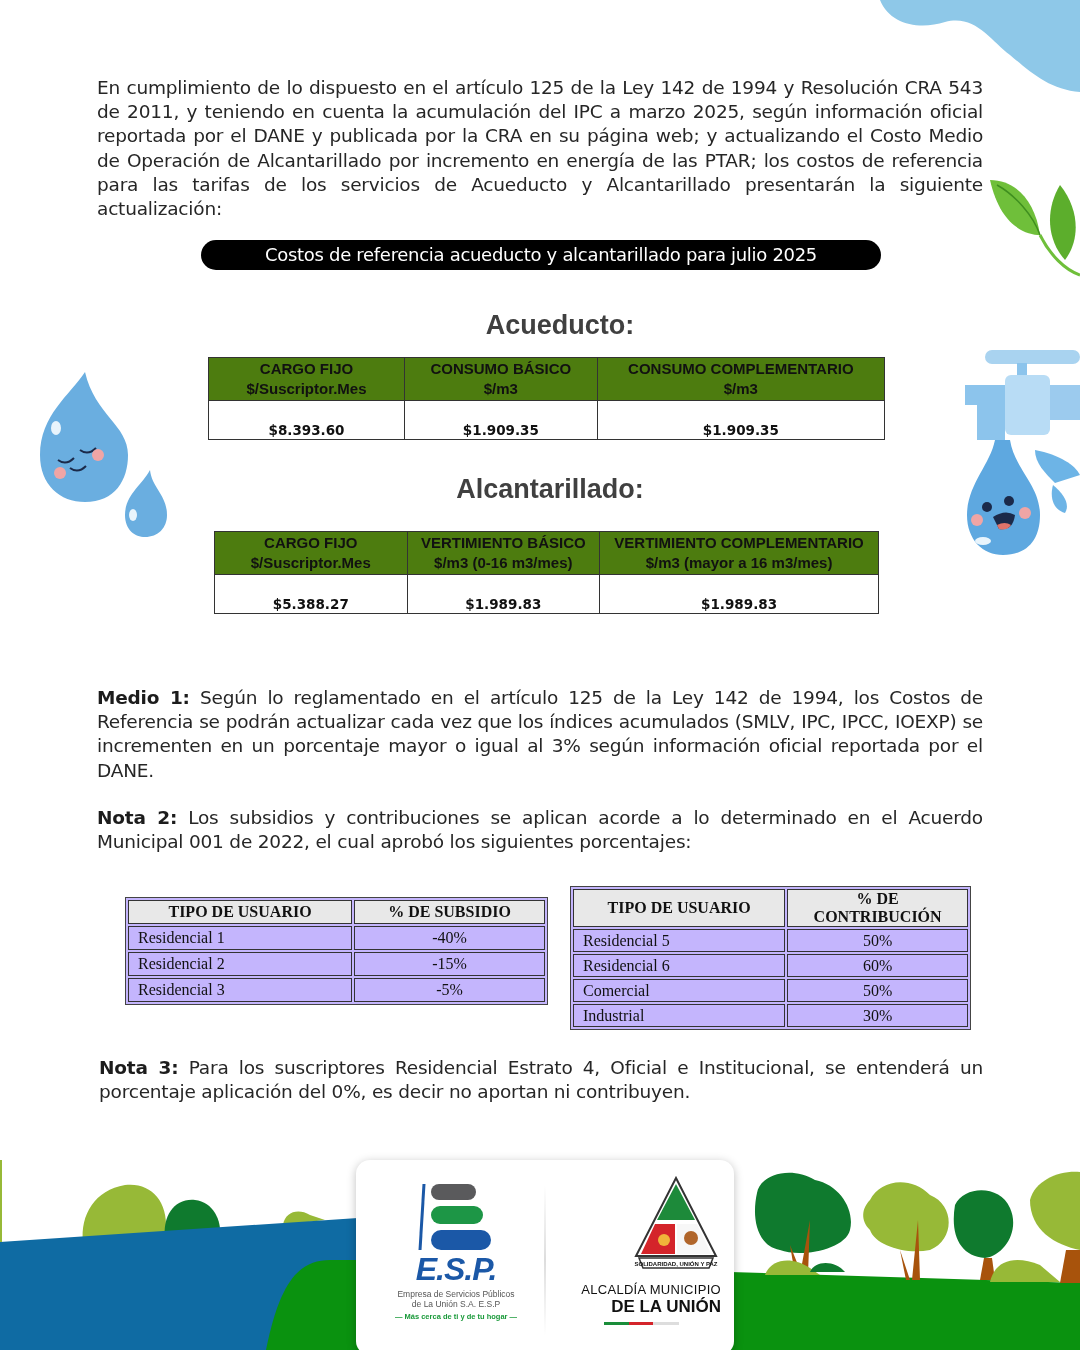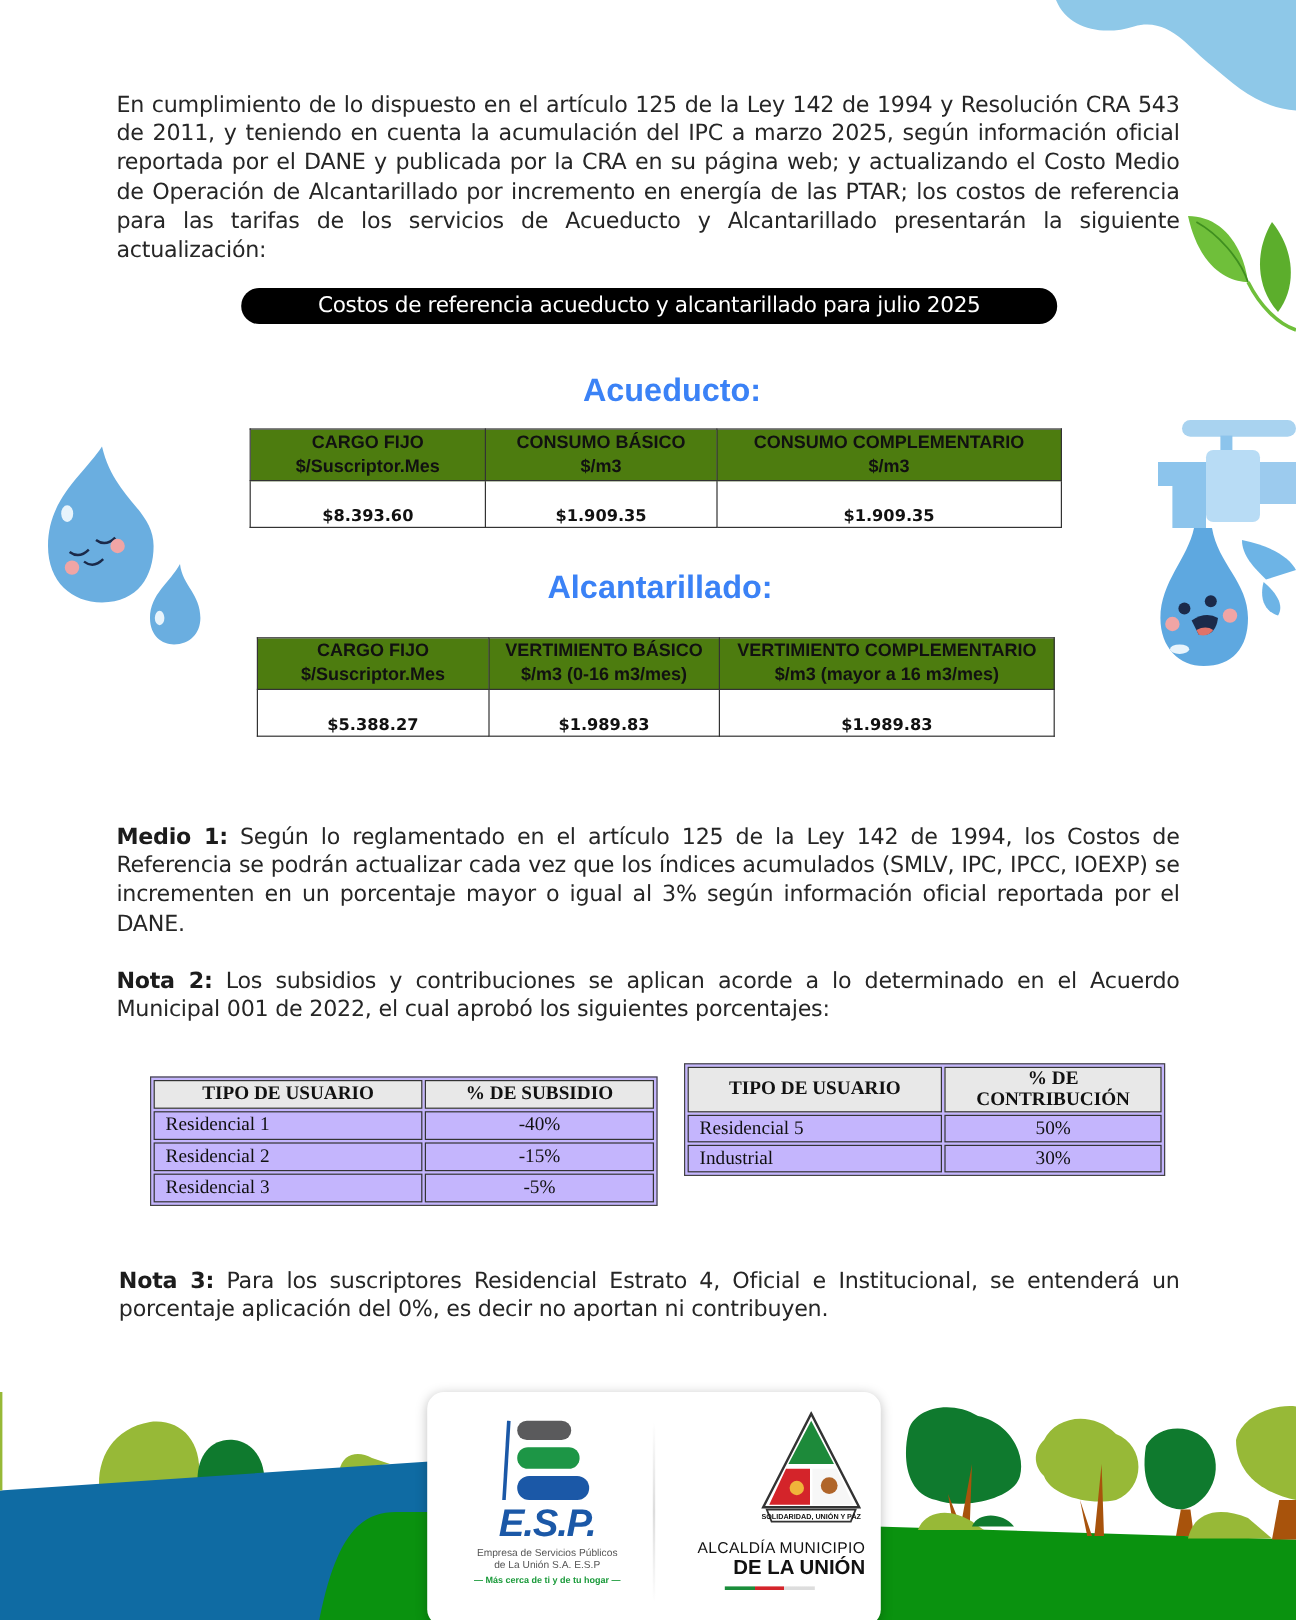--- a/index.html
+++ b/index.html
@@ -25,21 +25,21 @@
 
   .banner {
     position: absolute; left: 201px; top: 240px; width: 680px; height: 30px;
     background: #000000; border-radius: 15px; color: #fff;
     font-family: "DejaVu Sans", sans-serif; font-weight: normal; font-size: 18px;
     text-align: center; line-height: 30px; letter-spacing: -0.3px;
   }
 
   .sec-title {
     position: absolute; font-family: "Liberation Sans", sans-serif; font-weight: bold;
-    color: #3b82f6; font-size: 27px; text-align: center;
+    color: #404040; font-size: 27px; text-align: center;
   }
   .t-acu { left: 400px; top: 310px; width: 320px; }
   .t-alc { left: 380px; top: 474px; width: 340px; }
 
   table.cost {
     position: absolute; border-collapse: collapse;
     font-family: "Liberation Sans", sans-serif;
   }
   table.cost th {
     background: #4d7c0f; border: 1px solid #333; font-weight: bold;
@@ -187,20 +187,28 @@
   </table>
 
 <table class="pct tbl-con">
   <tbody>
       <tr>
     <th style="width:54%">TIPO DE USUARIO</th>
     <th>% DE CONTRIBUCIÓN</th>
   </tr>
   <tr>
     <td>Residencial 5</td>
+    <td class="val">50%</td>
+  </tr>
+  <tr>
+    <td>Residencial 6</td>
+    <td class="val">60%</td>
+  </tr>
+  <tr>
+    <td>Comercial</td>
     <td class="val">50%</td>
   </tr>
   <tr>
     <td>Industrial</td>
     <td class="val">30%</td>
   </tr>
 </tbody>
   </table>
 
 <p class="para nota3"><b>Nota 3:</b><span> Para los suscriptores Residencial Estrato 4, Oficial e Institucional, se entenderá un porcentaje aplicación del 0%, es decir no aportan ni contribuyen.</span></p>

